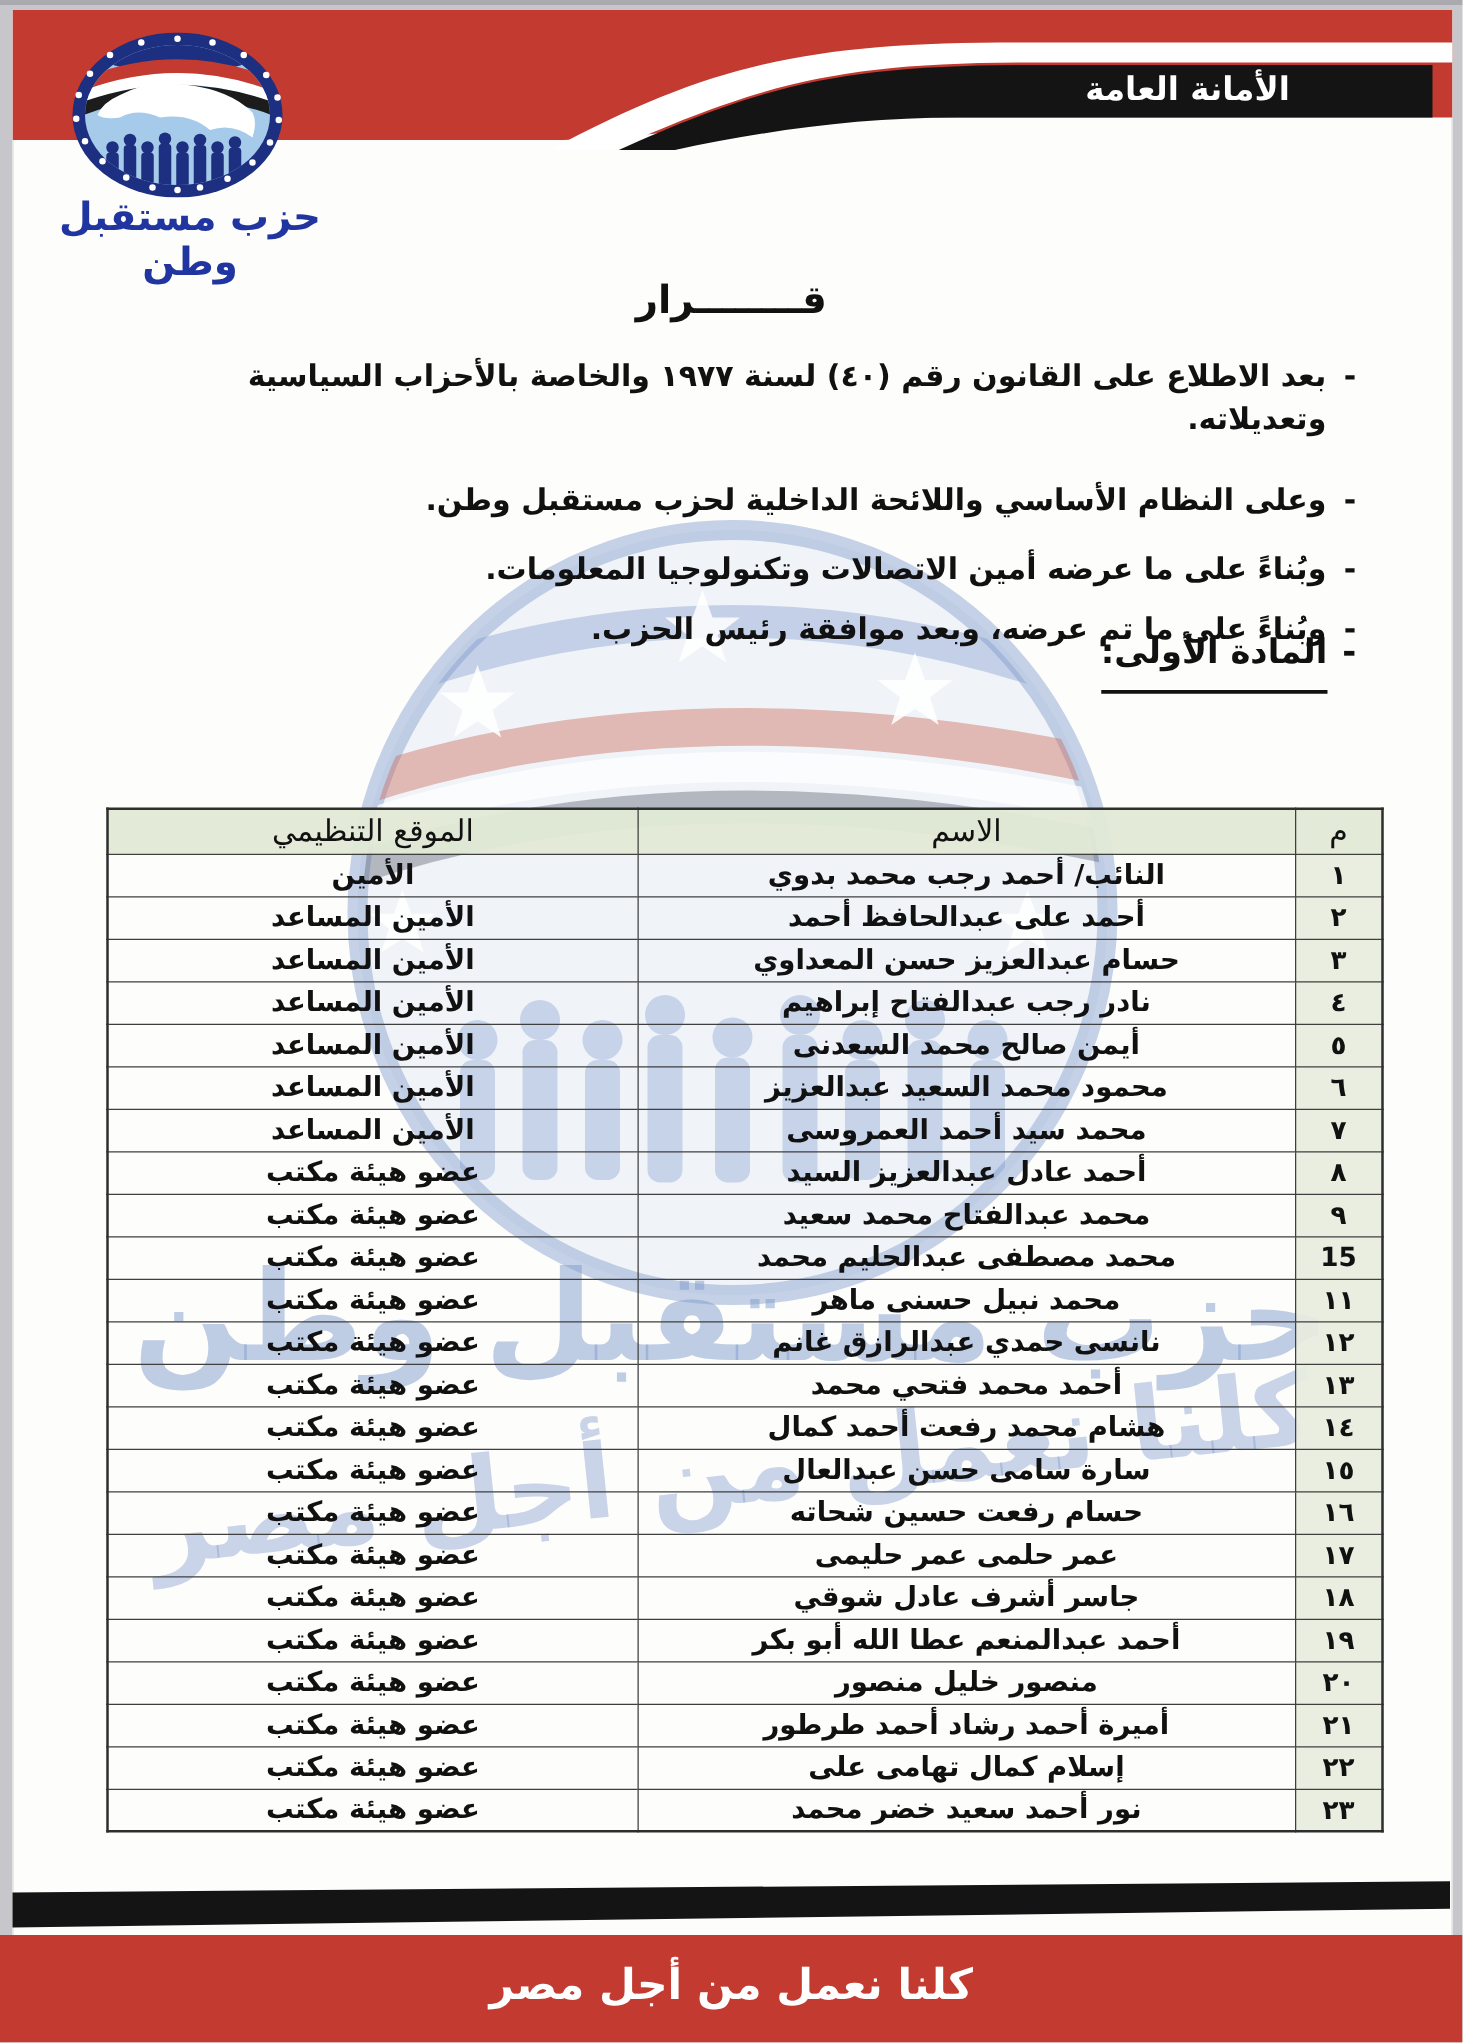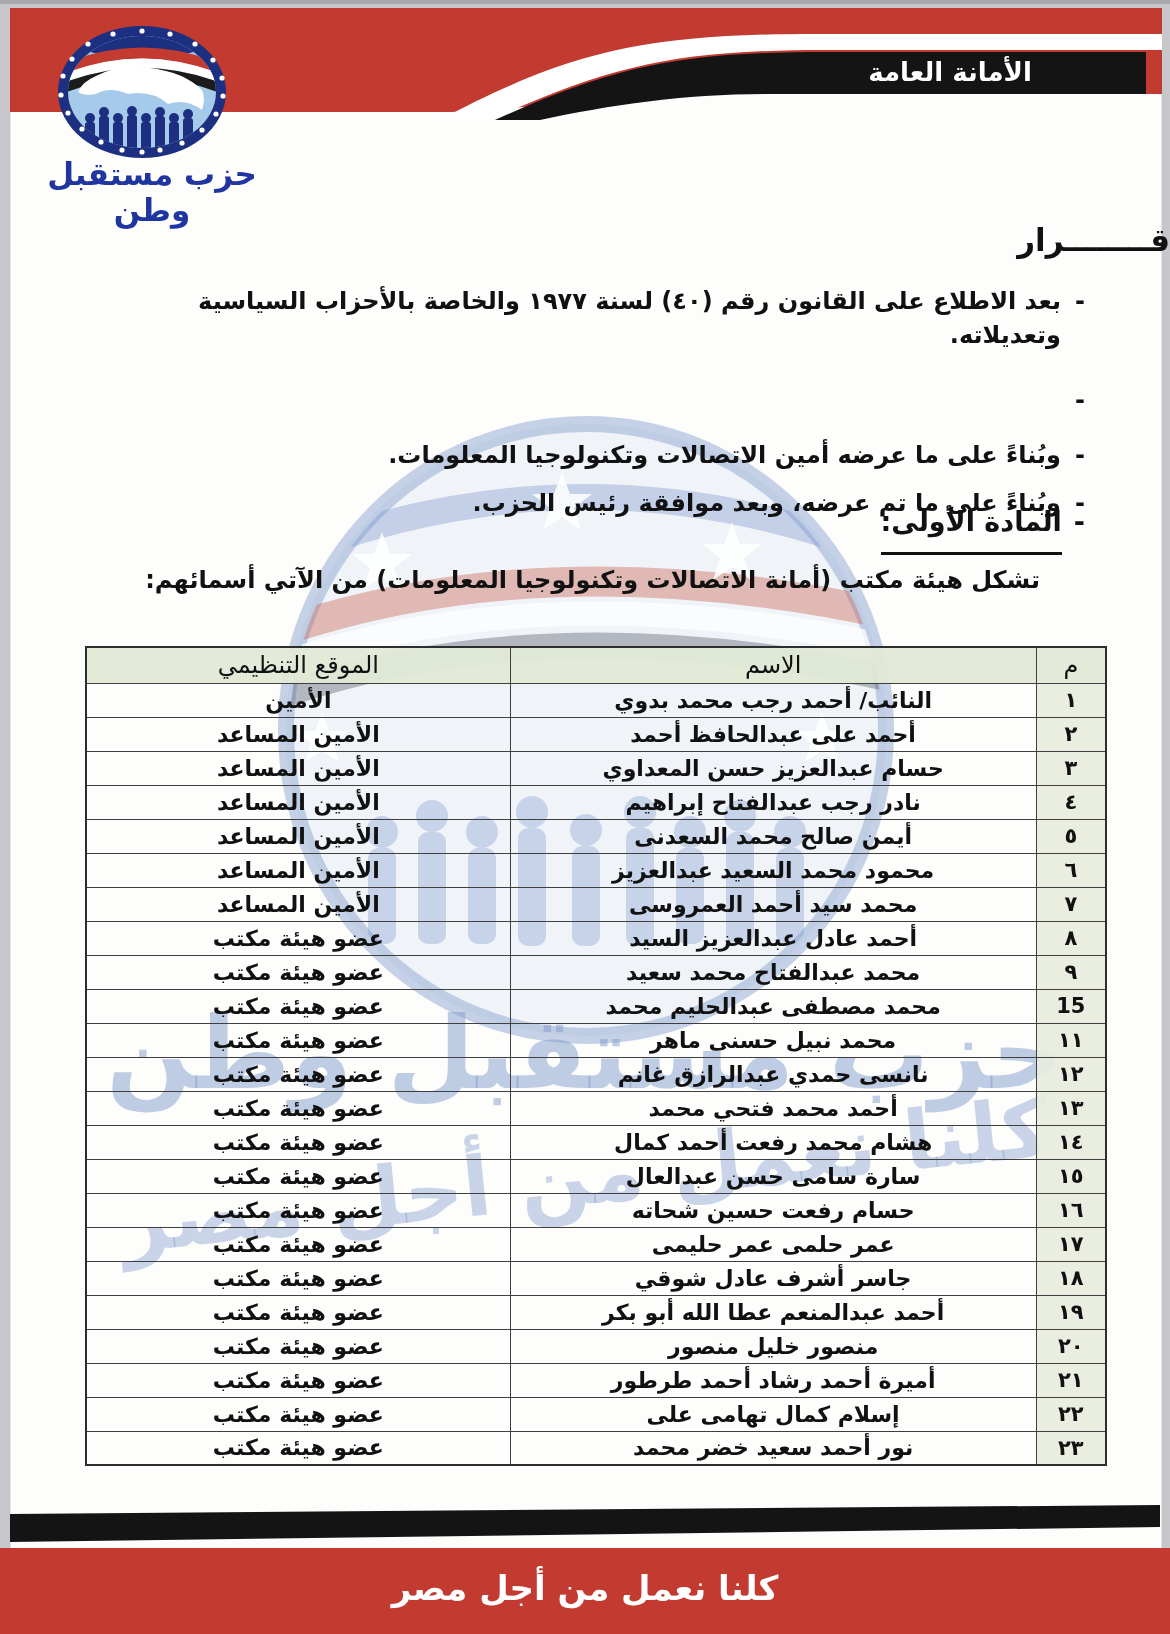--- a/index.html
+++ b/index.html
@@ -32,21 +32,21 @@
 
   
   #watermark{left:0;top:0;width:1170px;height:1634px;z-index:0;pointer-events:none}
   #wm-logo{position:absolute;left:262px;top:412px}
   .wm-text{position:absolute;left:0;width:1170px;text-align:center;direction:rtl;font-weight:bold;color:var(--wm-blue)}
   #wm-text-1{top:995px;font-size:100px;letter-spacing:2px}
   #wm-text-2{top:1128px;font-size:82px;transform:rotate(-6deg);color:rgba(128,156,204,0.42)}
 
   
   .content{z-index:2}
-  #doc-title{left:0;top:222px;width:1170px;font-size:31px;font-weight:bold;
+  #doc-title{left:0;top:222px;width:1170px;text-align:center;font-size:31px;font-weight:bold;
     color:var(--ink);direction:rtl}
   #preamble-list{left:140px;top:284px;width:945px;direction:rtl}
   .preamble-item{display:flex;gap:14px;line-height:34px;font-size:24px;font-weight:bold;color:var(--ink)}
   .preamble-item:nth-child(1){margin-bottom:31px}
   .preamble-item:nth-child(2){margin-bottom:21px}
   .preamble-item:nth-child(3){margin-bottom:14px}
   .dash{font-weight:bold}
   #article-heading{left:140px;top:506px;width:945px;direction:rtl;font-size:27px;font-weight:bold;color:var(--ink);
     display:flex;gap:12px;align-items:flex-start}
   #article-heading .label-underline{border-bottom:3px solid var(--ink);padding-bottom:15px}
@@ -191,39 +191,39 @@
   <div id="doc-title" class="abs content">قــــــــرار</div>
 
   <div id="preamble-list" class="abs content">
   <div class="preamble-item">
     <span class="dash">-</span>
     <span>بعد الاطلاع على القانون رقم (٤٠) لسنة ١٩٧٧ والخاصة بالأحزاب السياسية وتعديلاته.</span>
   </div>
 
   <div class="preamble-item">
     <span class="dash">-</span>
+    <span>وعلى النظام الأساسي واللائحة الداخلية لحزب مستقبل وطن.</span>
   </div>
 
   <div class="preamble-item">
     <span class="dash">-</span>
     <span>وبُناءً على ما عرضه أمين الاتصالات وتكنولوجيا المعلومات.</span>
   </div>
 
   <div class="preamble-item">
     <span class="dash">-</span>
     <span>وبُناءً على ما تم عرضه، وبعد موافقة رئيس الحزب.</span>
   </div>
 </div>
 
   <div id="article-heading" class="abs content">
     <span class="dash">-</span>
     <span class="label-underline">المادة الأولى:</span>
   </div>
 
-  <div id="article-intro" class="abs content">تشكل هيئة مكتب (أمانة الاتصالات وتكنولوجيا المعلومات) من الآتي أسمائهم:</div>
 
   <table id="members-table" class="abs content">
     <colgroup>
         <col class="c-num">
         <col class="c-name">
         <col class="c-pos">
       </colgroup>
     <thead>
       <tr>
         <th>م</th>

